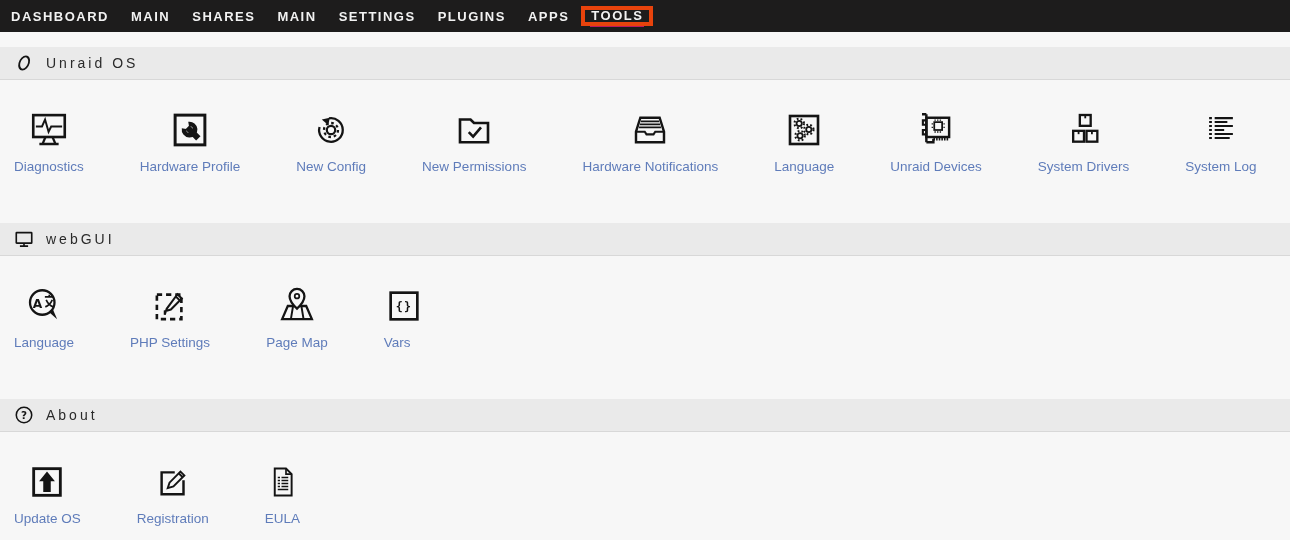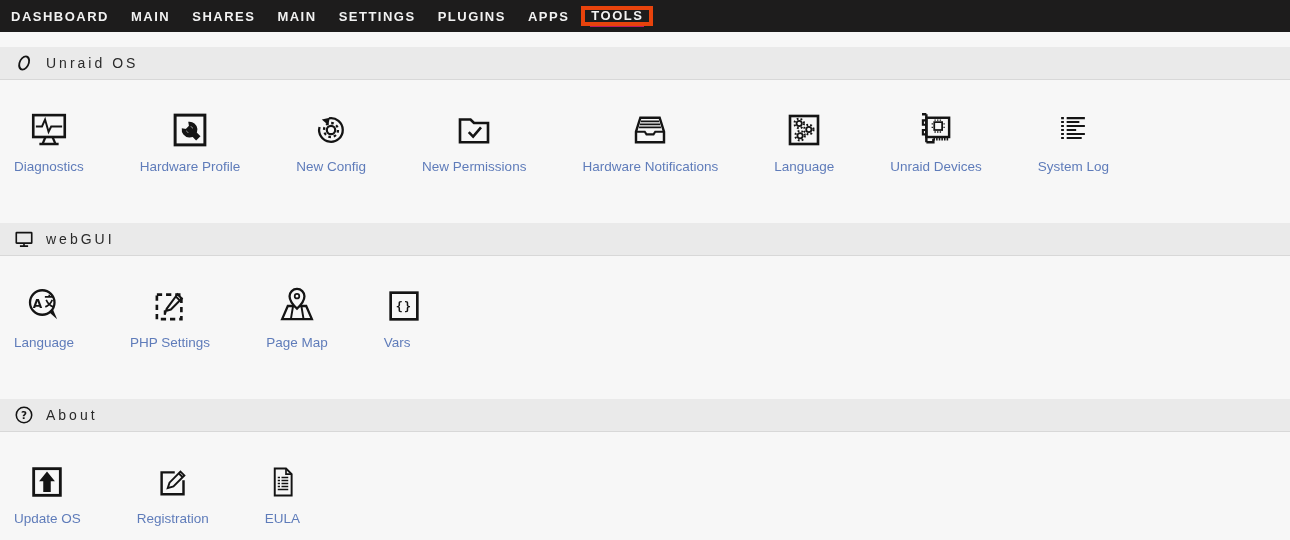--- a/index.html
+++ b/index.html
@@ -157,20 +157,33 @@
         <path d="M13 13 h-4 v5 h4 M13 24 h-4 v5 h4" stroke-width="2.4"></path>
         <rect x="13" y="10" width="26" height="22" stroke-width="2.8"></rect>
         <rect x="22" y="15" width="9" height="9" stroke-width="2"></rect>
         <path d="M23 13.5 v-1.5 M26 13.5 v-1.5 M29 13.5 v-1.5 M23 25.5 v1.5 M26 25.5 v1.5 M29 25.5 v1.5 M20.5 17 h-1.5 M20.5 21 h-1.5 M32.5 17 h1.5 M32.5 21 h1.5" stroke-width="1.6"></path>
         <path d="M22 32 v4 M25 32 v4 M28 32 v4 M31 32 v4 M34 32 v4 M37 32 v4" stroke-width="1.8"></path>
       </svg>
     </span>
     <span class="tlabel">Unraid Devices</span>
   </a>
 
+  <a class="tool">
+    <span class="ticon">
+      <svg class="g" width="40" height="42" viewBox="0 0 48 48">
+        <rect x="19" y="6" width="13" height="13" stroke-width="2.8"></rect>
+        <path d="M25.5 6 v4" stroke-width="2.2"></path>
+        <rect x="11" y="25" width="13" height="13" stroke-width="2.8"></rect>
+        <path d="M17.5 25 v4" stroke-width="2.2"></path>
+        <rect x="27" y="25" width="13" height="13" stroke-width="2.8"></rect>
+        <path d="M33.5 25 v4" stroke-width="2.2"></path>
+      </svg>
+    </span>
+    <span class="tlabel">System Drivers</span>
+  </a>
 
   <a class="tool">
     <span class="ticon">
       <svg class="g" width="38" height="42" viewBox="0 0 48 48">
         <path d="M9 9 h3.5 M9 14 h3.5 M9 19 h3.5 M9 24 h3.5 M9 29 h3.5 M9 34 h3.5" stroke-width="2.6"></path>
         <path d="M16 9 h23 M16 14 h16 M16 19 h23 M16 24 h12 M16 29 h23 M16 34 h19" stroke-width="2.6"></path>
       </svg>
     </span>
     <span class="tlabel">System Log</span>
   </a>

